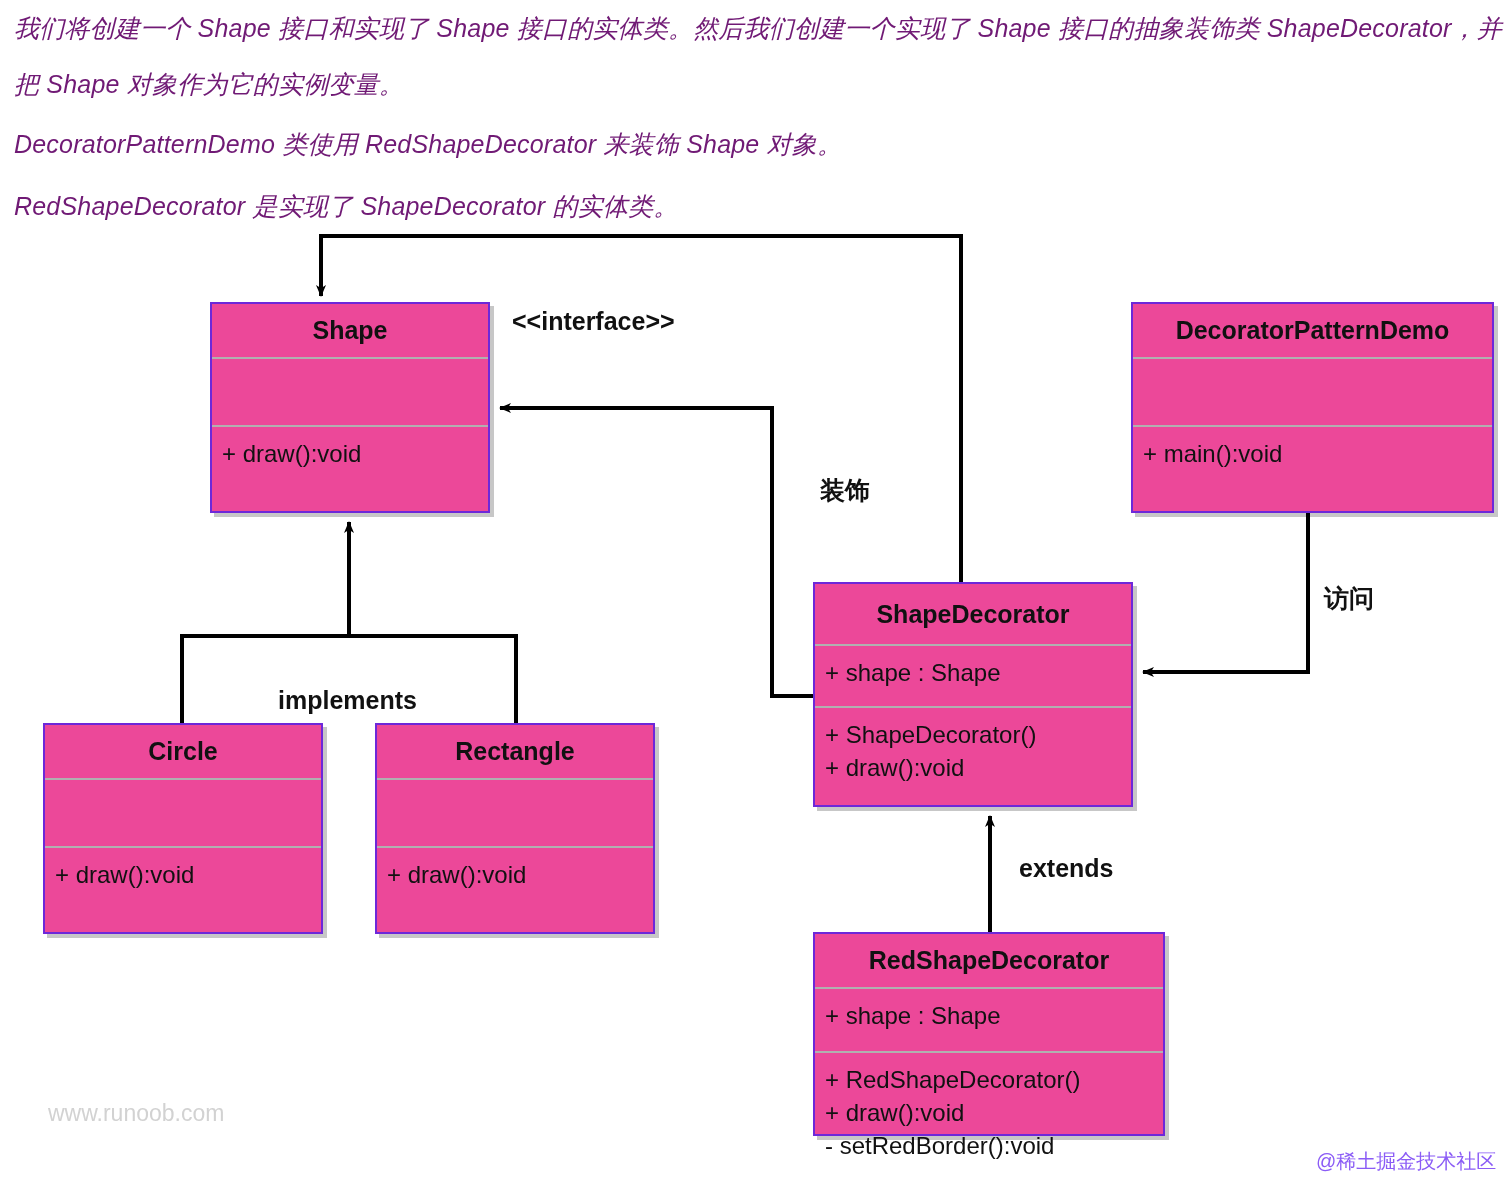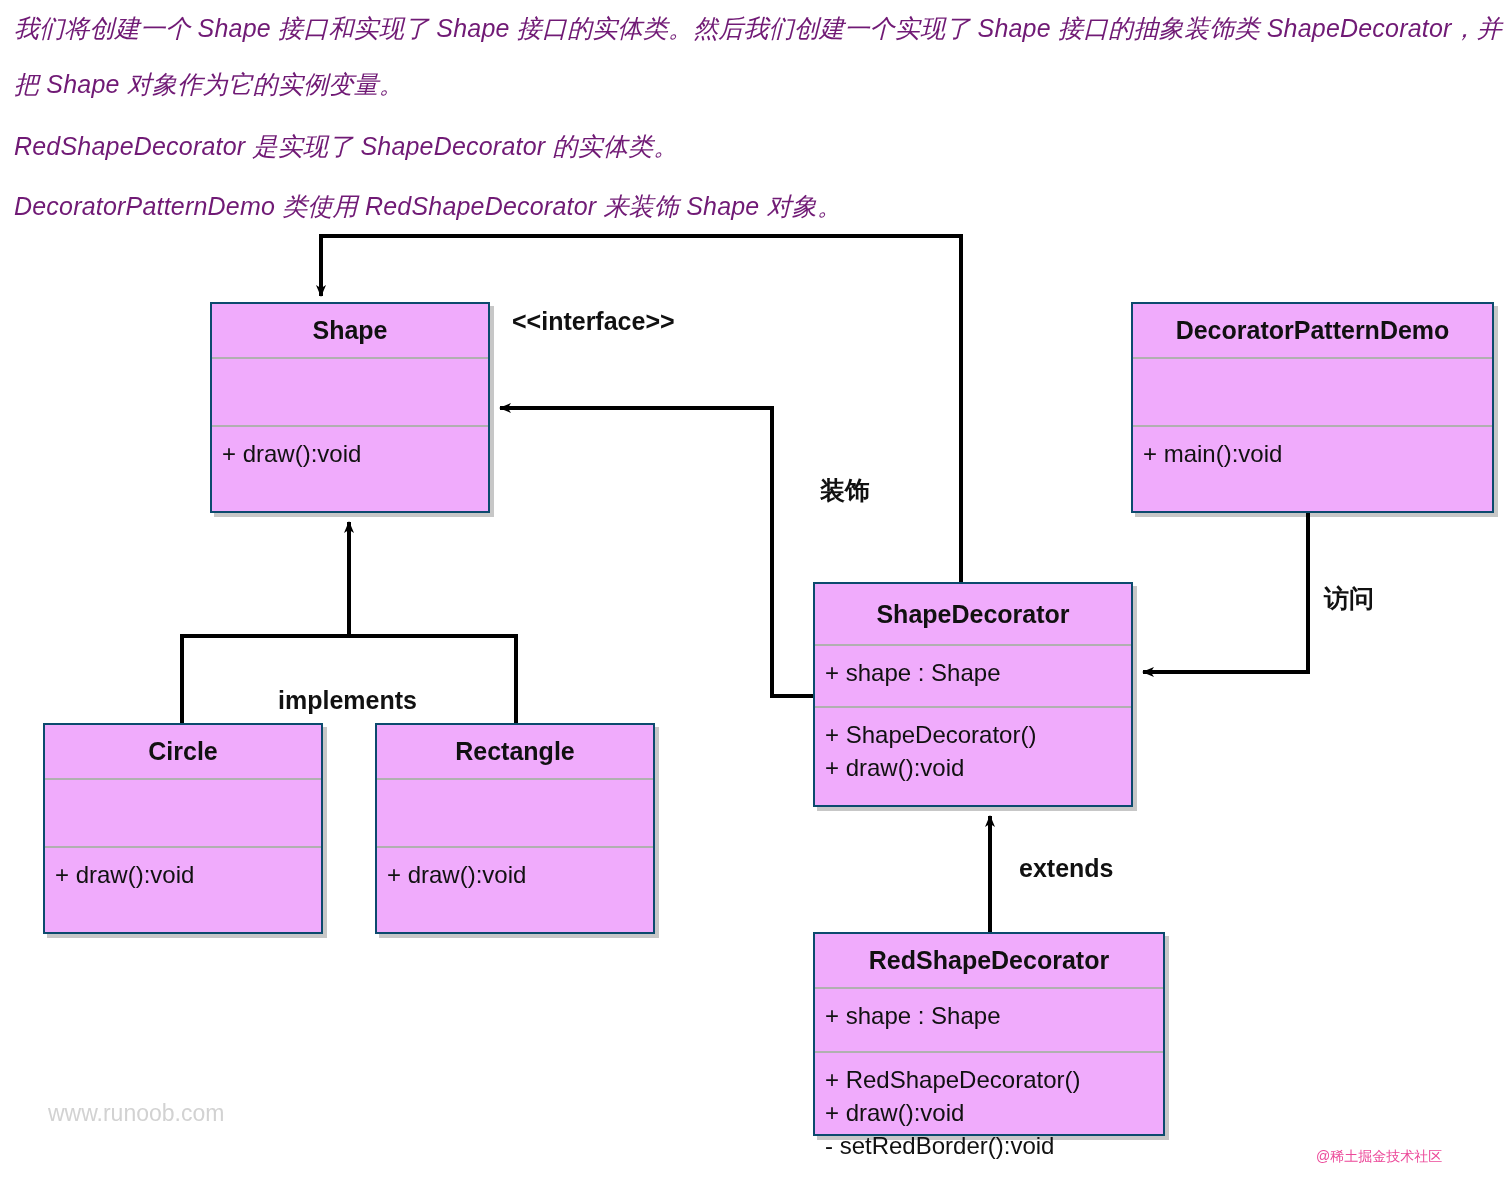--- a/index.html
+++ b/index.html
@@ -30,22 +30,22 @@
 
   
   #diagram{
     position:absolute;left:0;top:212px;width:1512px;height:989px;
   }
   #edges{position:absolute;left:0;top:0;width:1512px;height:989px;}
 
   
   .uml{
     position:absolute;
-    background:#f0abfc;
-    border:2px solid #0c4a6e;
+    background:#ec4899;
+    border:2px solid #6d28d9;
     box-sizing:border-box;
     box-shadow:4px 4px 0 rgba(0,0,0,0.22);
   }
   .uml .title{
     text-align:center;
     font-weight:bold;
     font-size:25px;
     color:#111111;
     display:flex;align-items:center;justify-content:center;
     box-sizing:border-box;
@@ -105,29 +105,29 @@
   #lbl-fangwen{left:1324px;top:370px;}
   #lbl-extends{left:1019px;top:642px;}
 
   
   .wm{
     position:absolute;
     color:#d2d2d2;
     white-space:nowrap;
   }
   #wm-runoob{left:48px;top:1100px;font-size:23px;}
-  #wm-juejin{left:1316px;top:1148px;font-size:14px;color:#ec4899;}
+  #wm-juejin{left:1316px;top:1148px;font-size:20px;color:#8b5cf6;}
 </style>
 </head>
 <body>
 
 <div id="prose">
   <div class="para p1">我们将创建一个 Shape 接口和实现了 Shape 接口的实体类。然后我们创建一个实现了 Shape 接口的抽象装饰类 ShapeDecorator，并把 Shape 对象作为它的实例变量。</div>
+  <div class="para p3">DecoratorPatternDemo 类使用 RedShapeDecorator 来装饰 Shape 对象。</div>
   <div class="para p2">RedShapeDecorator 是实现了 ShapeDecorator 的实体类。</div>
-  <div class="para p3">DecoratorPatternDemo 类使用 RedShapeDecorator 来装饰 Shape 对象。</div>
 </div>
 
 <div id="diagram">
 
   <svg id="edges" viewBox="0 0 1512 989" width="1512" height="989" xmlns="http://www.w3.org/2000/svg">
     <defs>
       <marker id="arrowSolid" markerWidth="14" markerHeight="14" refX="11" refY="5" orient="auto" markerUnits="userSpaceOnUse">
         <path d="M0,0 L12,5 L0,10 L3.2,5 Z" fill="#000000"></path>
       </marker>
     </defs>

